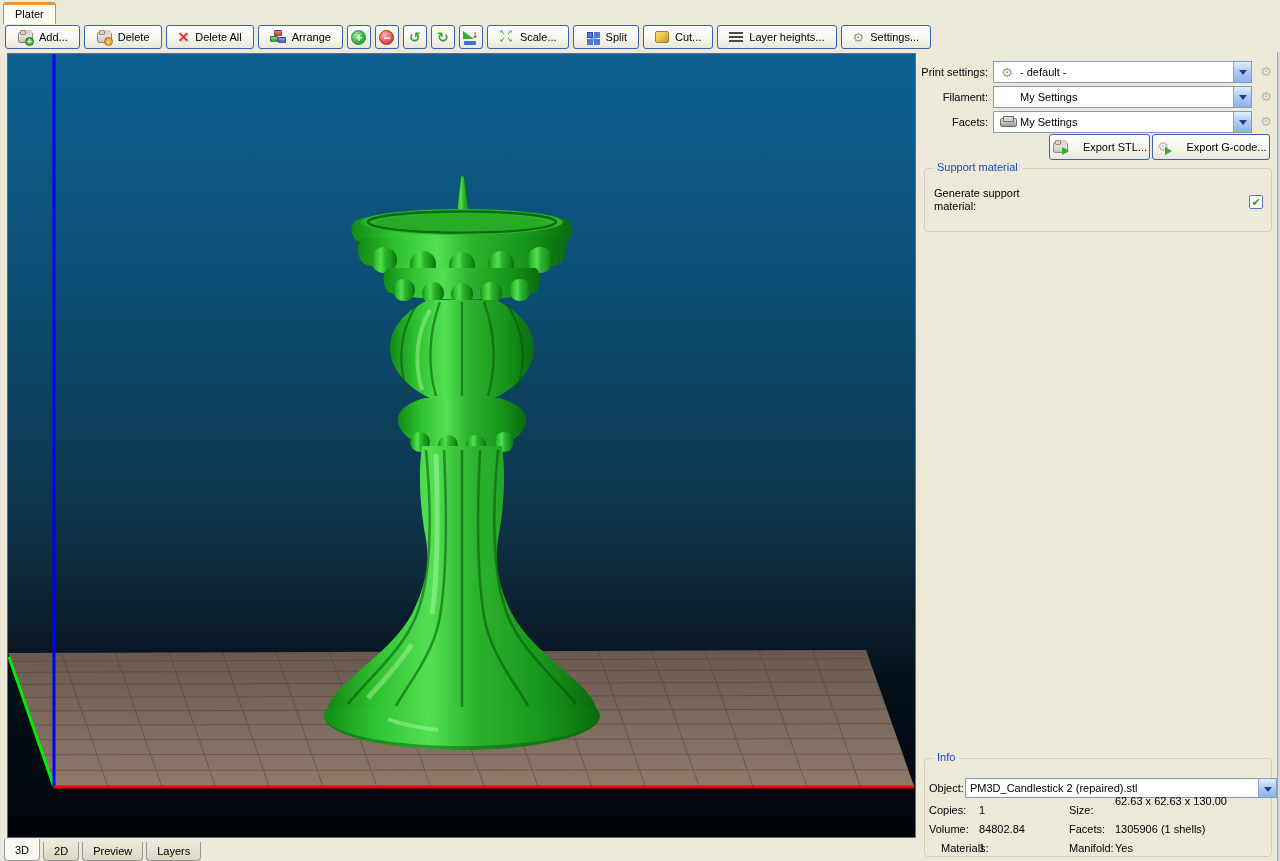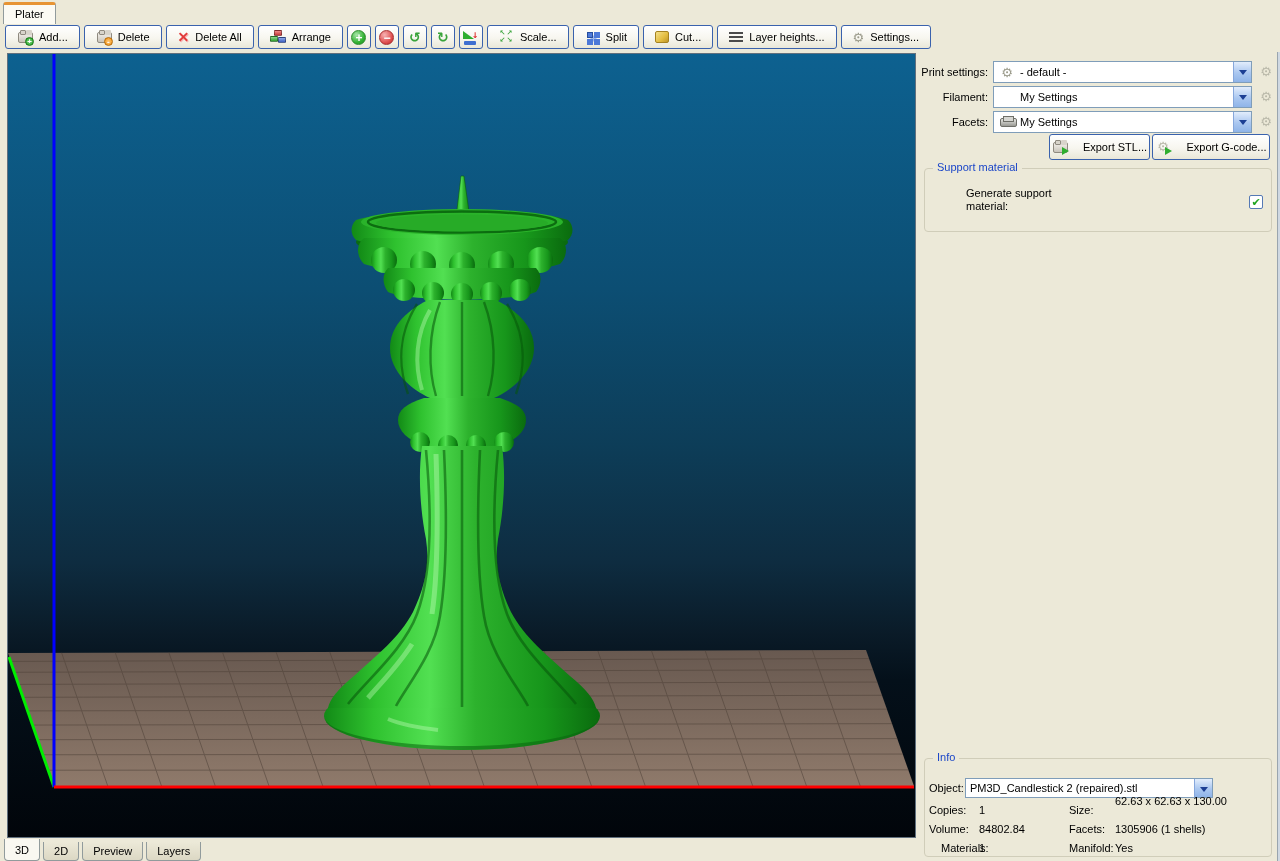--- a/index.html
+++ b/index.html
@@ -350,28 +350,28 @@
         </span>
       <span>Export STL...</span>
     </button>
     <button class="xp-btn" style="left:234px; top:82px; width:118px;">
       <span class="ic" style="width:15px;"><span class="gear dim">⚙</span><i class="arrow-badge"></i></span>
       <span>Export G-code...</span>
     </button>
 
     <div class="groupbox" style="left:6px; top:116px; width:348px; height:64px;padding-left:22px;">
       <span class="gtitle">Support material</span>
-      <div style="position:absolute; left:9px; top:18px; width:115px; line-height:13px;margin-left:32px;">Generate support material:</div>
+      <div style="position:absolute; left:9px; top:18px; width:115px; line-height:13px;">Generate support material:</div>
       <div class="xp-check" style="left:324px; top:26px;"></div>
     </div>
 
     <div class="groupbox" style="left:6px; top:706px; width:348px; height:99px;">
       <span class="gtitle">Info</span>
       <div class="info-cell" style="left:4px; top:23px;">Object:</div>
-      <div class="combo" style="left:40px; top:19px; width:248px; height:20px;">
+      <div class="combo" style="left:40px; top:19px; width:312px; height:20px;">
         <span class="combo-text" style="padding-left:4px;">PM3D_Candlestick 2 (repaired).stl</span>
         <span class="combo-btn">
             <i class="chev"></i>
           </span>
       </div>
 
       <div class="info-cell" style="left:4px;   top:45px;">Copies:</div>
       <div class="info-cell" style="left:54px;  top:45px;">1</div>
       <div class="info-cell" style="left:144px; top:45px;">Size:</div>
       <div class="info-cell" style="left:190px; top:36px;">62.63 x 62.63 x 130.00</div>

